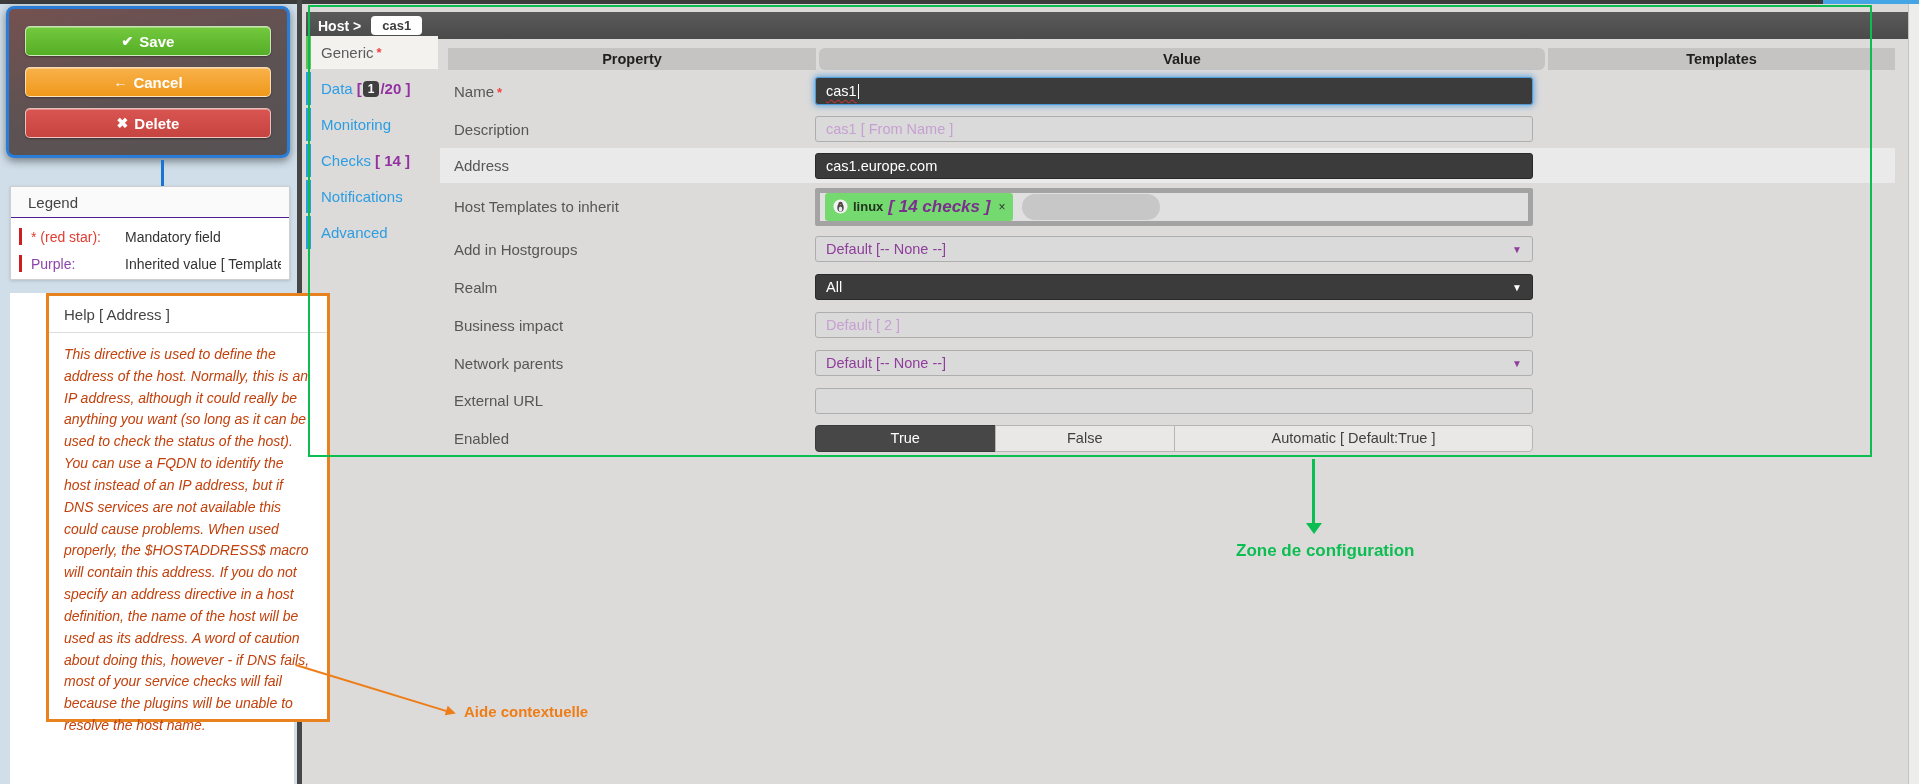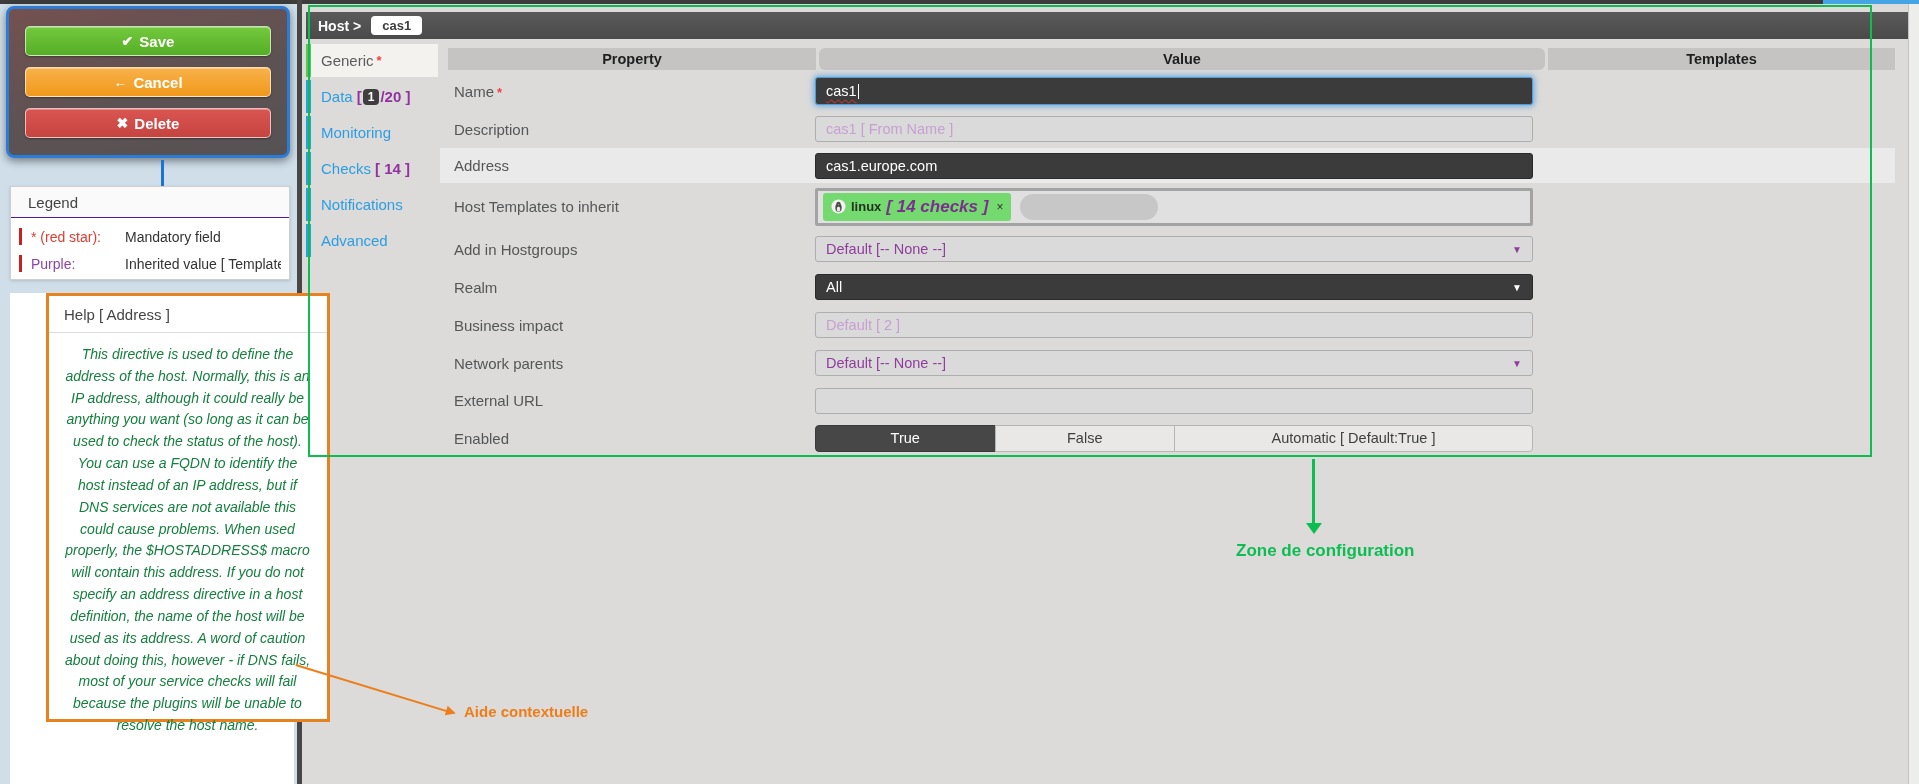--- a/index.html
+++ b/index.html
@@ -43,38 +43,38 @@
   .legend-key { width:94px; flex:none; }
   .legend-key.red { color:#e03c31; }
   .legend-key.purple { color:#8e44ad; }
   .legend-desc { color:#333; white-space:nowrap; overflow:hidden; max-width:160px; }
 
   
   .help-white { position:absolute; left:10px; top:293px; width:284px; height:491px; background:#fff; }
   .help-panel { position:absolute; left:10px; top:293px; width:284px; height:429px; background:#fff;
     border:3px solid #e8821f;margin-left:36px; }
   .help-header { padding:10px 0 9px 15px; font-size:15px; color:#444; border-bottom:1px solid #ddd; }
-  .help-body { padding:11px 16px 0 15px; font-style:italic; font-size:14px; line-height:1.56; color:#15803d;text-align:center; }
+  .help-body { padding:11px 16px 0 15px; font-style:italic; font-size:14px; line-height:1.56; color:#c2410c; }
 
   
   .orange-line { position:absolute; left:296px; top:664px; width:163px; height:2px; background:#ee7d17;
     transform:rotate(17deg); transform-origin:0 0; }
   .orange-head { position:absolute; left:446px; top:707px; width:0; height:0;
     border-top:5px solid transparent; border-bottom:5px solid transparent; border-left:10px solid #ee7d17;
     transform:rotate(17deg); }
   .aide-label { position:absolute; left:464px; top:703px; color:#ee7d17; font-weight:bold; font-size:15px; }
 
   
   .breadcrumb { position:absolute; left:306px; top:12px; width:1602px; height:27px;
     background:linear-gradient(#5a5a5a,#4a4a4a); display:flex; align-items:center; padding-left:12px; gap:10px; }
   .bc-section { color:#fff; font-weight:bold; font-size:14px; }
   .bc-badge { background:#fff; color:#3e3e3e; font-weight:bold; font-size:13px; border-radius:4px; padding:2px 11px; }
 
   
-  .tabs { position:absolute; left:306px; top:44px; width:132px; }
+  .tabs { position:absolute; left:306px; top:36px; width:132px; }
   .tab { position:relative; height:33px; margin-bottom:3px; display:flex; align-items:center;
     padding-left:15px; font-size:15px; color:#2d9de2; cursor:pointer; }
   .tab::before { content:""; position:absolute; left:0; top:0; bottom:0; width:5px; background:#2d9de2; }
   .tab.active { background:#f4f2ef; color:#5c5c5c; }
   .tab.active::before { background:#62c152; }
   .req-star { color:#f04141; font-weight:bold; margin-left:3px; font-size:13px; }
   .t-purple { color:#9232a0; font-weight:bold; margin-left:4px; white-space:pre; }
   .t-badge { background:#3f3f3f; color:#fff; border-radius:4px; font-size:12px; font-weight:bold;
     padding:1px 5px; margin:0 1px; }
 
@@ -102,21 +102,21 @@
   .squiggle { text-decoration:underline; text-decoration-style:wavy; text-decoration-color:#e03131;
     text-decoration-thickness:1px; text-underline-offset:3px; }
   .caret { display:inline-block; width:1px; height:15px; background:#fff; margin-left:1px; }
 
   .select { justify-content:space-between; cursor:pointer; }
   .select .sel-caret { font-size:10px; }
   .select.light { color:#8f3e9b; }
   .select.light .sel-caret { color:#8f3e9b; }
   .select.dark .sel-caret { color:#fff; }
 
-  .tag-box { height:38px; margin:0 4px; width:calc(100% - 8px); border:3px solid #a3a3a3; background:#e0e0e0;
+  .tag-box { height:38px; margin:0 4px; width:calc(100% - 8px); border:5px solid #a3a3a3; background:#e0e0e0;
     border-radius:2px; display:flex; align-items:center; padding:0 5px; }
   .tag { background:#74da70; border-radius:3px; height:28px; display:flex; align-items:center;
     padding:0 8px; gap:5px; cursor:pointer; }
   .tag-icon { width:15px; height:15px; flex:none; }
   .tag-name { font-weight:bold; font-size:13px; color:#23331f; }
   .tag-detail { font-style:italic; font-weight:bold; font-size:17px; color:#7c2f8e; }
   .tag-x { font-size:12px; color:#333; margin-left:3px; cursor:pointer; }
   .tag-chip { width:138px; height:26px; background:#c7c7c7; border-radius:13px; margin-left:9px; cursor:text; }
 
   .seg-group { display:flex; height:27px; margin:0 4px; width:calc(100% - 8px); }

